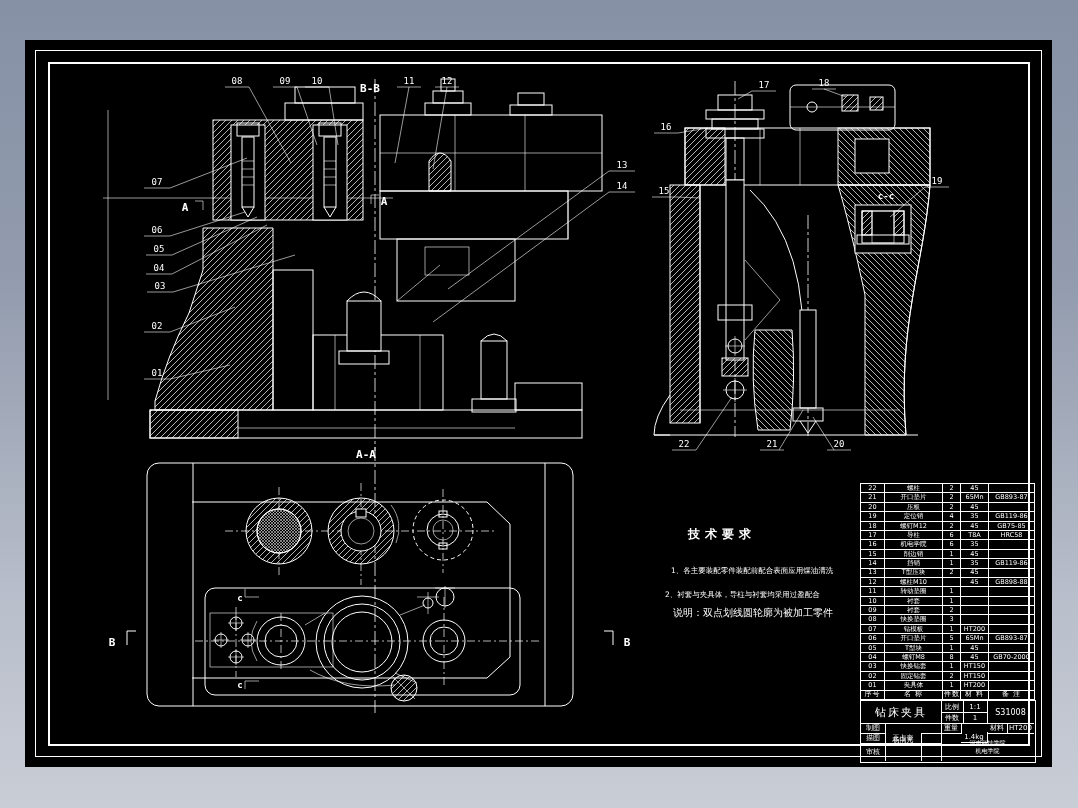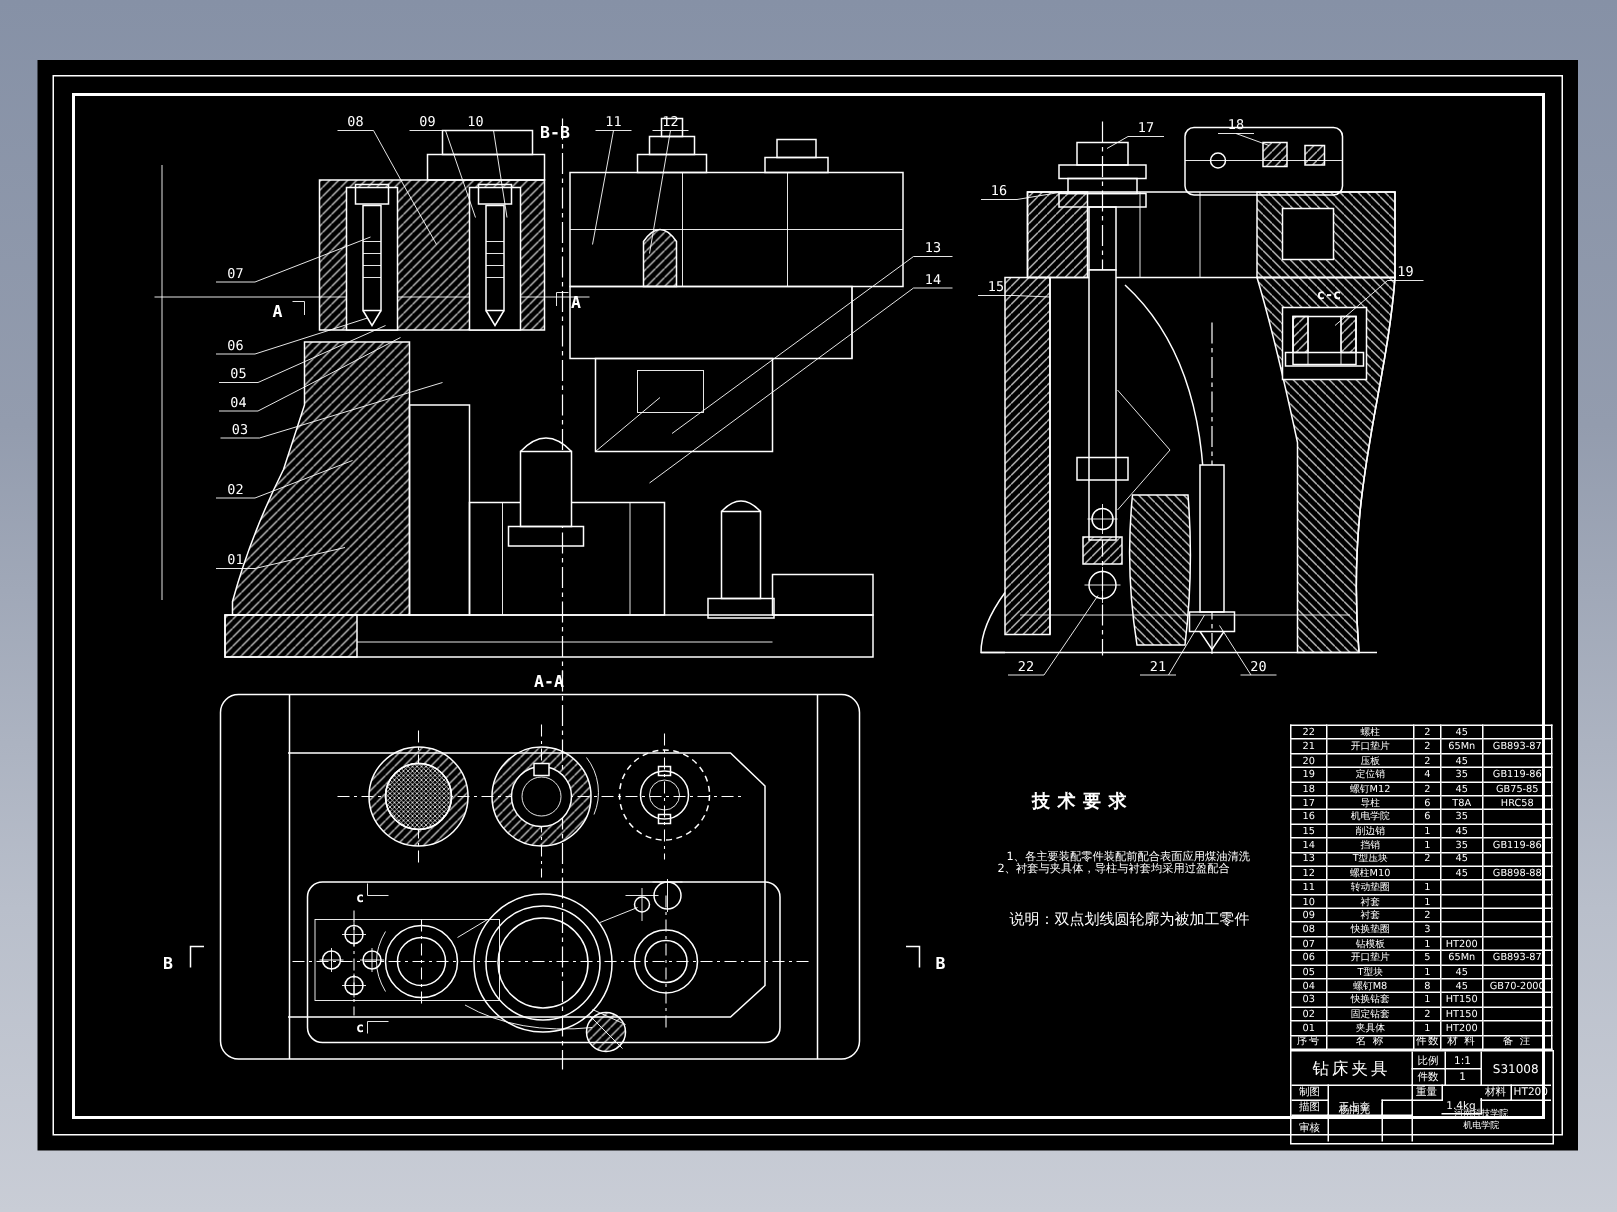--- a/index.html
+++ b/index.html
@@ -19,21 +19,21 @@
   .h2s{stroke:#fff;stroke-width:1;fill:url(#h2)}
   .h3s{stroke:#fff;stroke-width:1;fill:url(#h3)}
   .dash{stroke-dasharray:4 3}
   text.bal{fill:#fff;font:9px "DejaVu Sans Mono",monospace;text-anchor:middle}
   text.sec{fill:#fff;font:bold 11px "DejaVu Sans Mono",monospace;text-anchor:middle}
   text.secs{fill:#fff;font:bold 9px "DejaVu Sans Mono",monospace;text-anchor:middle}
   
   #tech{position:absolute;left:655px;top:518px;width:250px;height:110px;color:#fff;}
   #tech .t{position:absolute;left:33px;top:8px;font-size:12px;font-weight:bold;letter-spacing:5px;}
   #tech .i1{position:absolute;left:0;top:48px;font-size:7.5px;white-space:nowrap;margin-left:16px;}
-  #tech .i2{position:absolute;left:10px;top:56px;font-size:7.5px;white-space:nowrap;}
+  #tech .i2{position:absolute;left:10px;top:72px;font-size:7.5px;white-space:nowrap;}
   #tech .nt{position:absolute;left:18px;top:88px;font-size:10px;white-space:nowrap;}
   
   #ptable{position:absolute;left:860px;top:483px;width:174px;border-collapse:collapse;table-layout:fixed;}
   #ptable td{border:1px solid #fff;color:#fff;font-size:6.5px;line-height:1;height:8.4px;
              padding:0 1px;text-align:center;white-space:nowrap;overflow:hidden;}
   #ptable tr.hdr td{font-size:7px;letter-spacing:1px;}
   
   #tblock{position:absolute;left:860px;top:700px;width:174px;height:61px;border:1px solid #fff;color:#fff;}
   #tblock .cell{position:absolute;border-right:1px solid #fff;border-bottom:1px solid #fff;
                 display:flex;align-items:center;justify-content:center;overflow:hidden;white-space:nowrap;}

